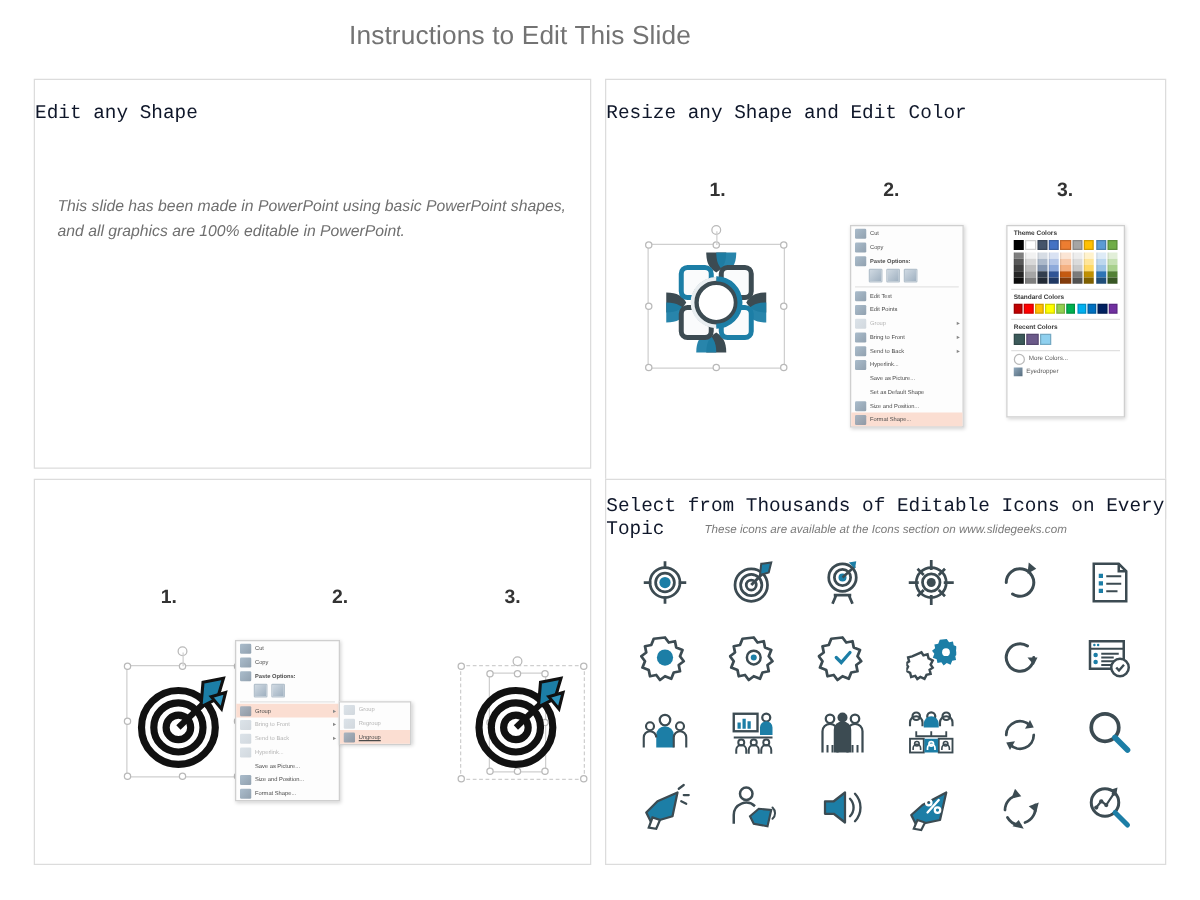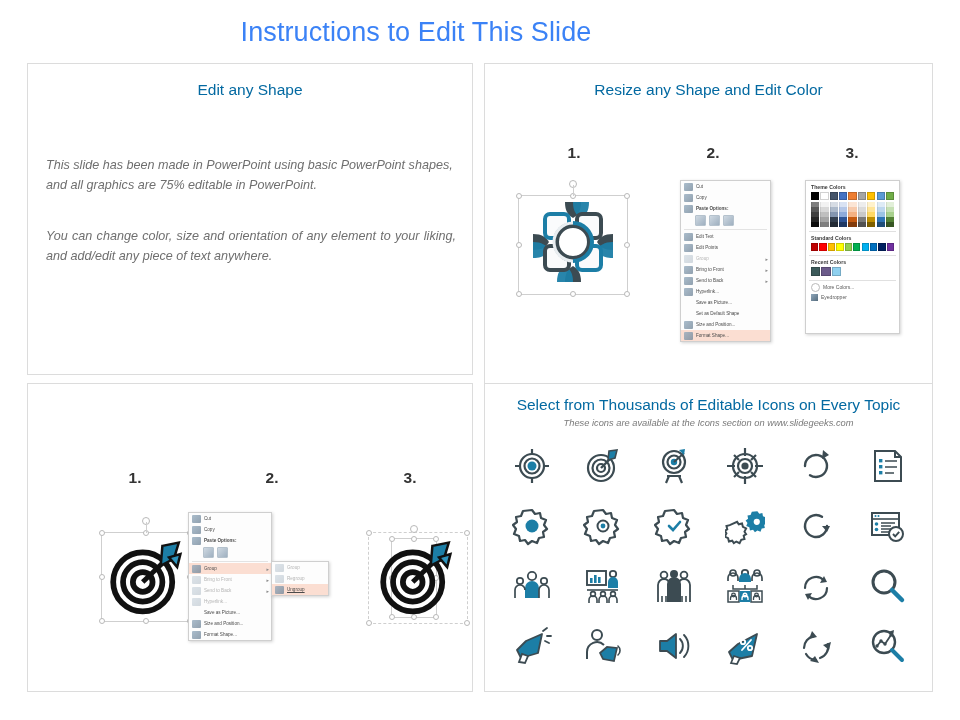--- a/index.html
+++ b/index.html
@@ -6,33 +6,33 @@
   body{
     width:960px;height:720px;background:#ffffff;
     font-family:"Liberation Sans", sans-serif;
     color:#404040;overflow:hidden;position:relative;
   }
   .slide{position:absolute;inset:0;background:#fff;}
 
   
   .slide-title{
     position:absolute;left:0;top:17px;width:832px;text-align:center;
-    font-size:27px;color:#3b82f6;letter-spacing:0.1px;
+    font-size:21px;color:#737373;letter-spacing:0.1px;
   }
 
   
   .panel{position:absolute;border:1px solid #dcdcdc;background:#fff;box-sizing:border-box;}
   #panel-tl{left:27px;top:63px;width:446px;height:312px;}
   #panel-tr{left:484px;top:63px;width:449px;height:352px;}
   #panel-bl{left:27px;top:383px;width:446px;height:309px;}
   #panel-br{left:484px;top:383px;width:449px;height:309px;}
 
   .panel-title{
-    position:absolute;left:0;width:100%;text-align:center;
-    font-size:15.5px;color:#0369a1;
+    position:absolute;left:0;width:100%;text-align:left;
+    font-size:15.5px;color:#0f172a;font-family:Liberation Mono, monospace;
   }
   #panel-tl .panel-title,#panel-tr .panel-title{top:17px;}
   #panel-bl .panel-title{top:16px;}
   #panel-br .panel-title{top:12px;font-size:15.5px;}
   .panel-subtitle{
     position:absolute;left:0;top:34px;width:100%;text-align:center;
     font-size:9.3px;font-style:italic;color:#7a7a7a;
   }
 
   
@@ -93,22 +93,21 @@
 </style>
 </head>
 <body>
 
 <div class="slide">
 
   <div class="slide-title">Instructions to Edit This Slide</div>
 
   <div class="panel" id="panel-tl">
     <div class="panel-title">Edit any Shape</div>
-    <div class="body-copy" id="copy-1">This slide has been made in PowerPoint using basic PowerPoint shapes, and all graphics are 75% editable in PowerPoint.</div>
-    <div class="body-copy" id="copy-2">You can change color, size and orientation of any element to your liking, and add/edit any piece of text anywhere.</div>
+    <div class="body-copy" id="copy-1">This slide has been made in PowerPoint using basic PowerPoint shapes, and all graphics are 100% editable in PowerPoint.</div>
   </div>
 
   <div class="panel" id="panel-tr">
     <div class="panel-title">Resize any Shape and Edit Color</div>
 
     <div class="step-num" style="left:69px;top:80px;">1.</div>
     <div class="step-num" style="left:208px;top:80px;">2.</div>
     <div class="step-num" style="left:347px;top:80px;">3.</div>
 
     <div class="art" style="left:28px;top:118px;width:120px;height:120px;">

